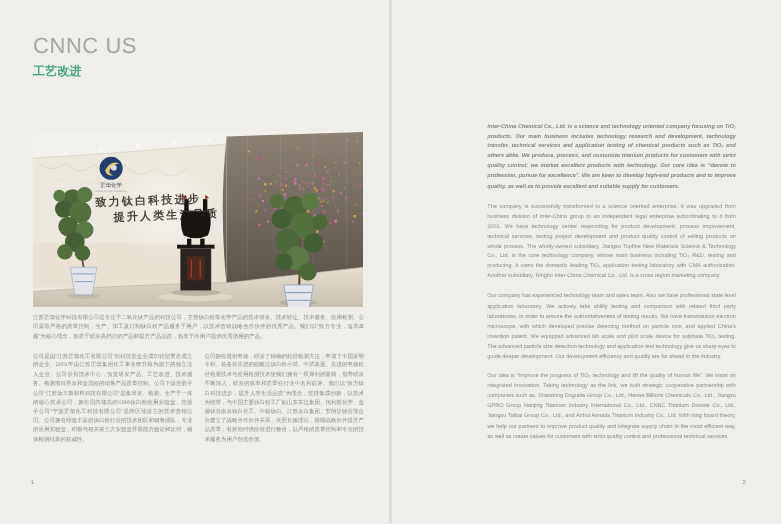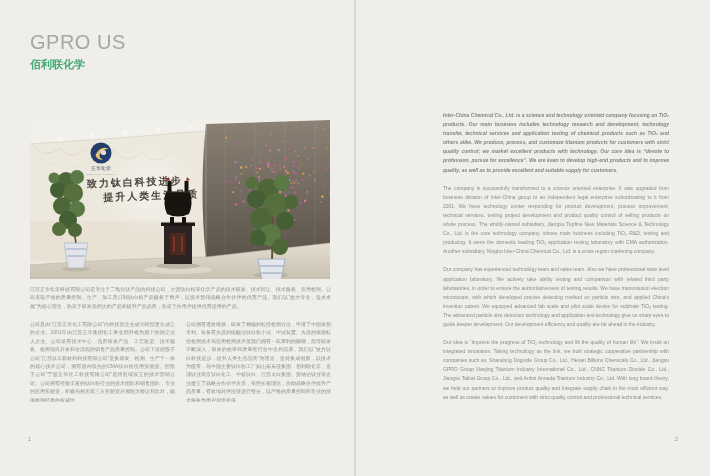--- a/index.html
+++ b/index.html
@@ -32,22 +32,22 @@
   .pagenum{position:absolute;font-size:5.5px;color:#989793;}
   .pagenum-left{left:28px;top:436px;}
   .pagenum-right{left:319px;top:436px;}
 </style>
 </head>
 <body>
 
 <div class="gutter"></div>
 
 <div class="page page-left">
-  <div class="title-en">GPRO US</div>
-  <div class="title-zh">佰利联化学</div>
+  <div class="title-en">CNNC US</div>
+  <div class="title-zh">工艺改进</div>
 
   <div class="photo">
     <svg viewBox="0 0 300 160" width="300" height="160">
       <defs>
         <linearGradient id="gWallR" x1="0" x2="0" y1="0" y2="1">
           <stop offset="0" stop-color="#8e8478"></stop>
             <stop offset="0.55" stop-color="#746b60"></stop>
             <stop offset="1" stop-color="#5d554b"></stop>
         </linearGradient>
         <linearGradient id="gFloor" x1="0" x2="0" y1="0" y2="1">

